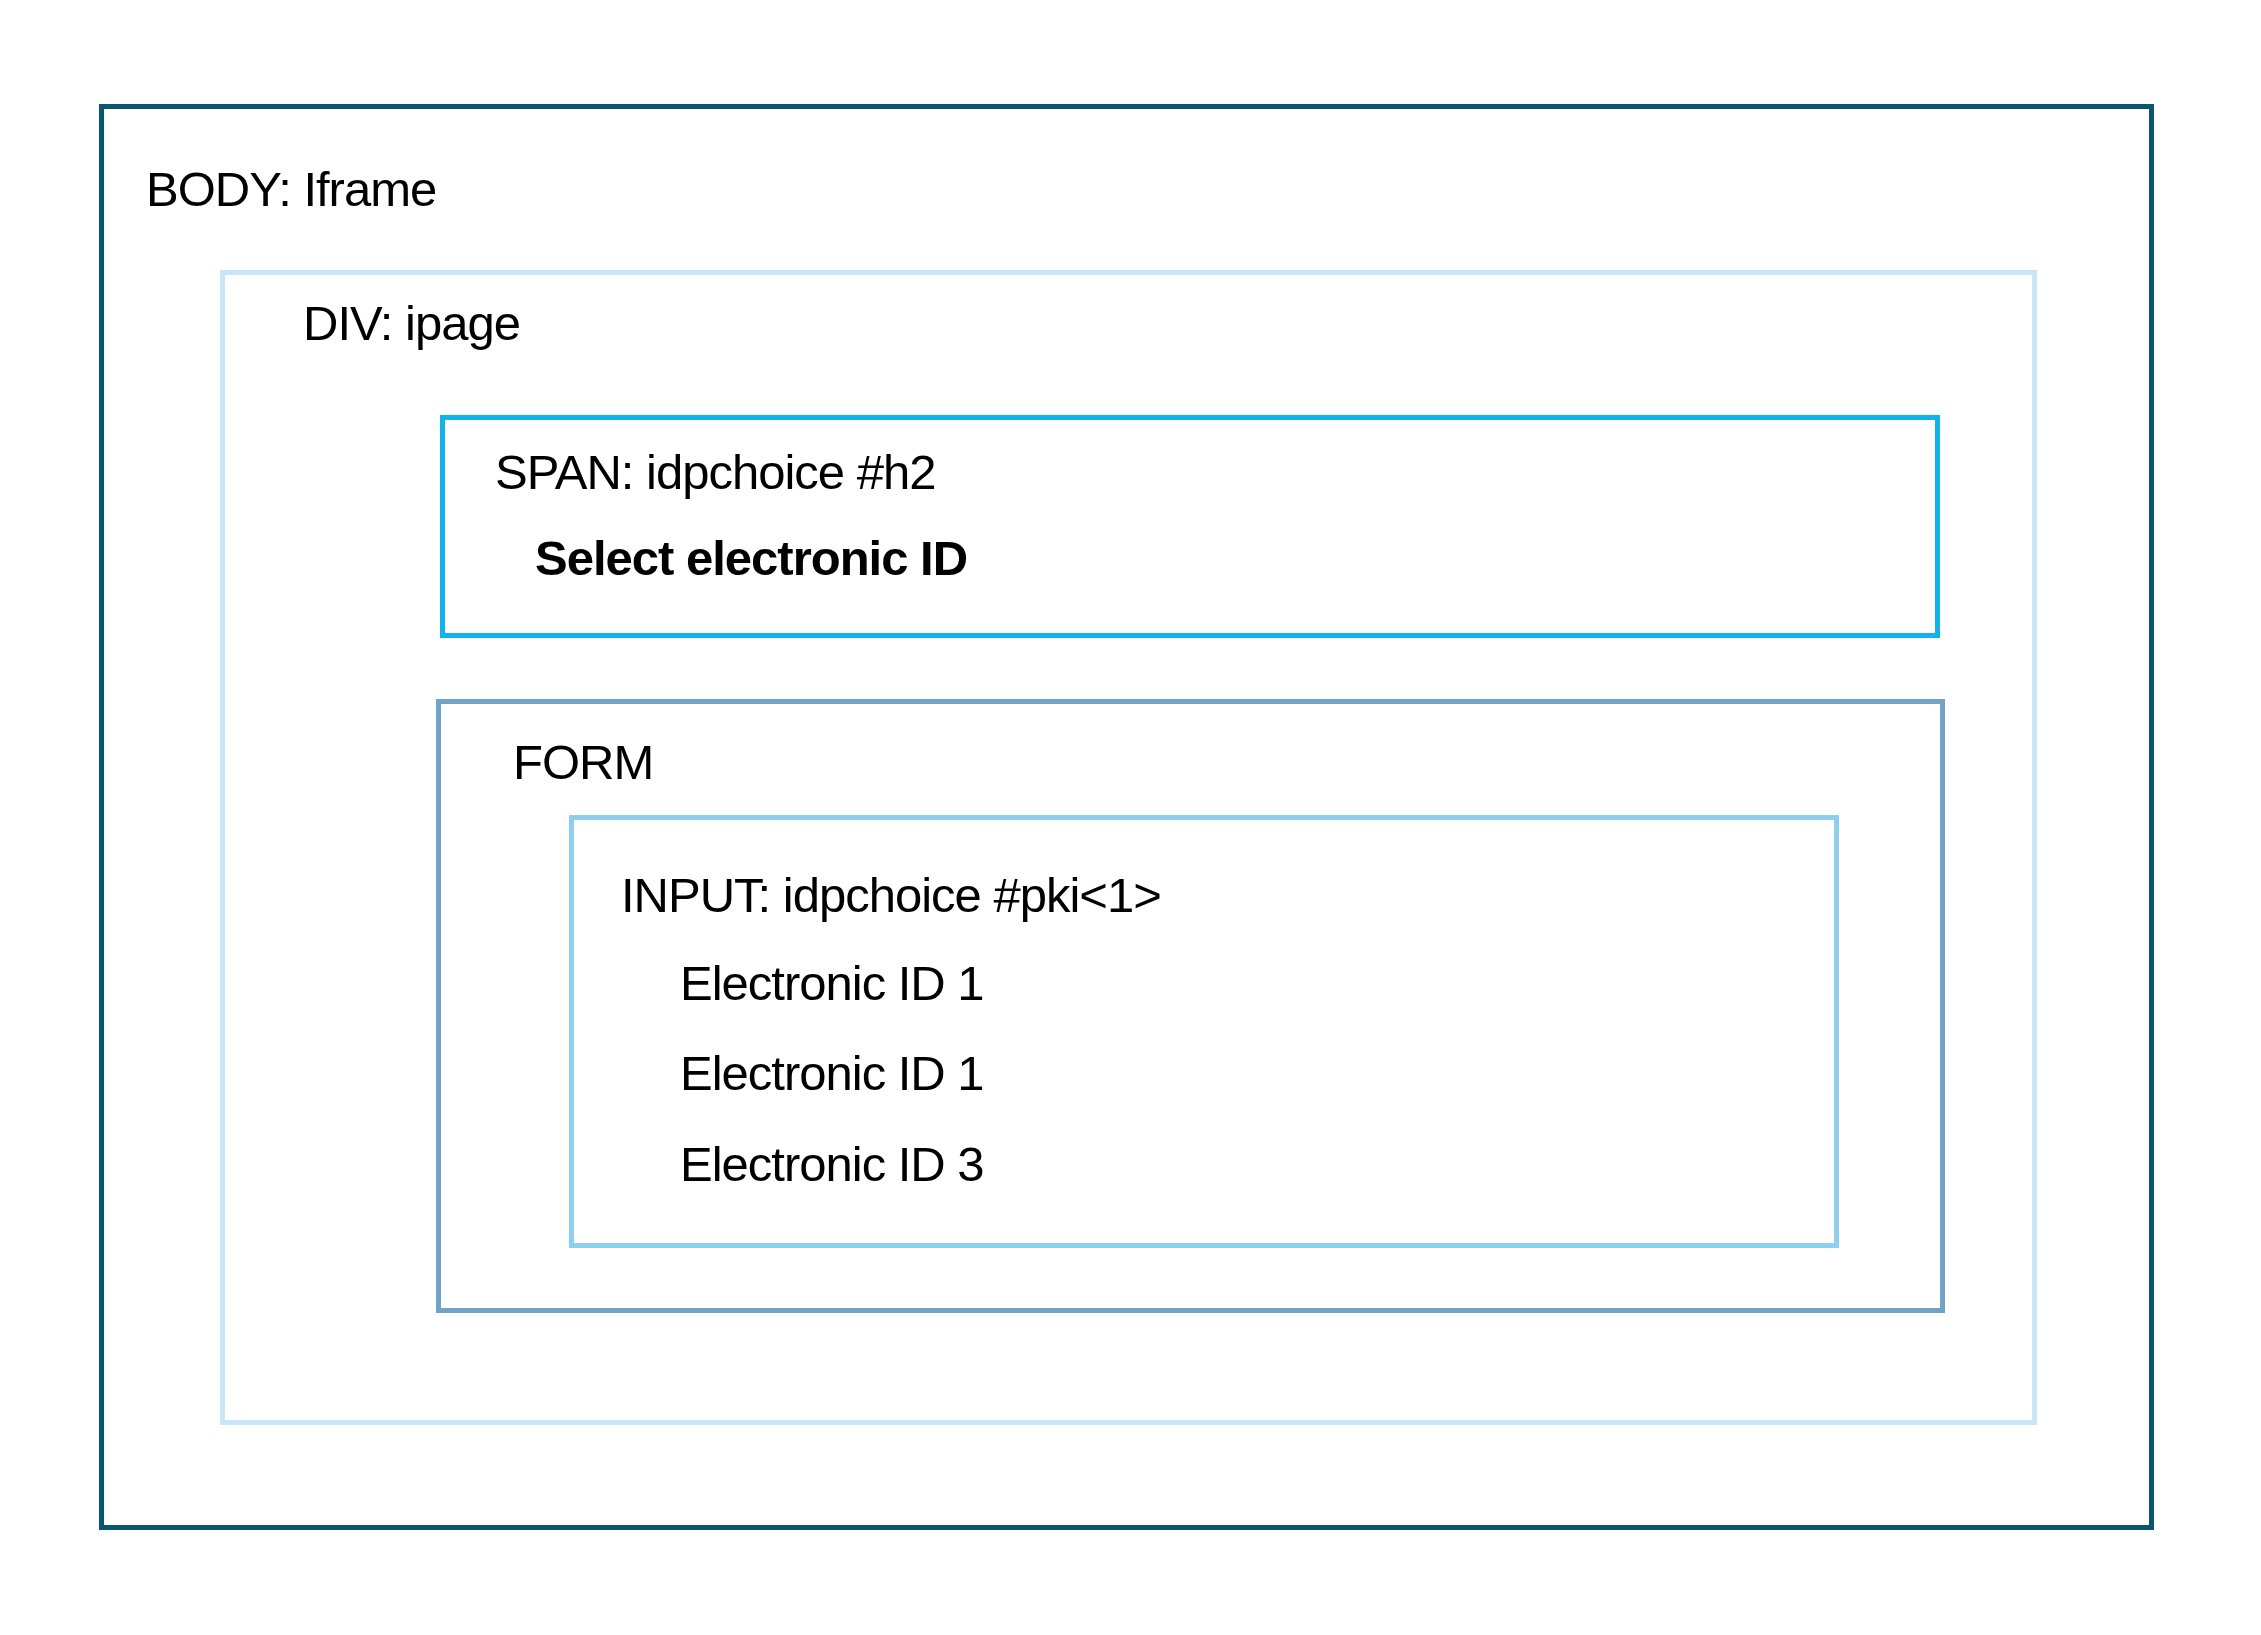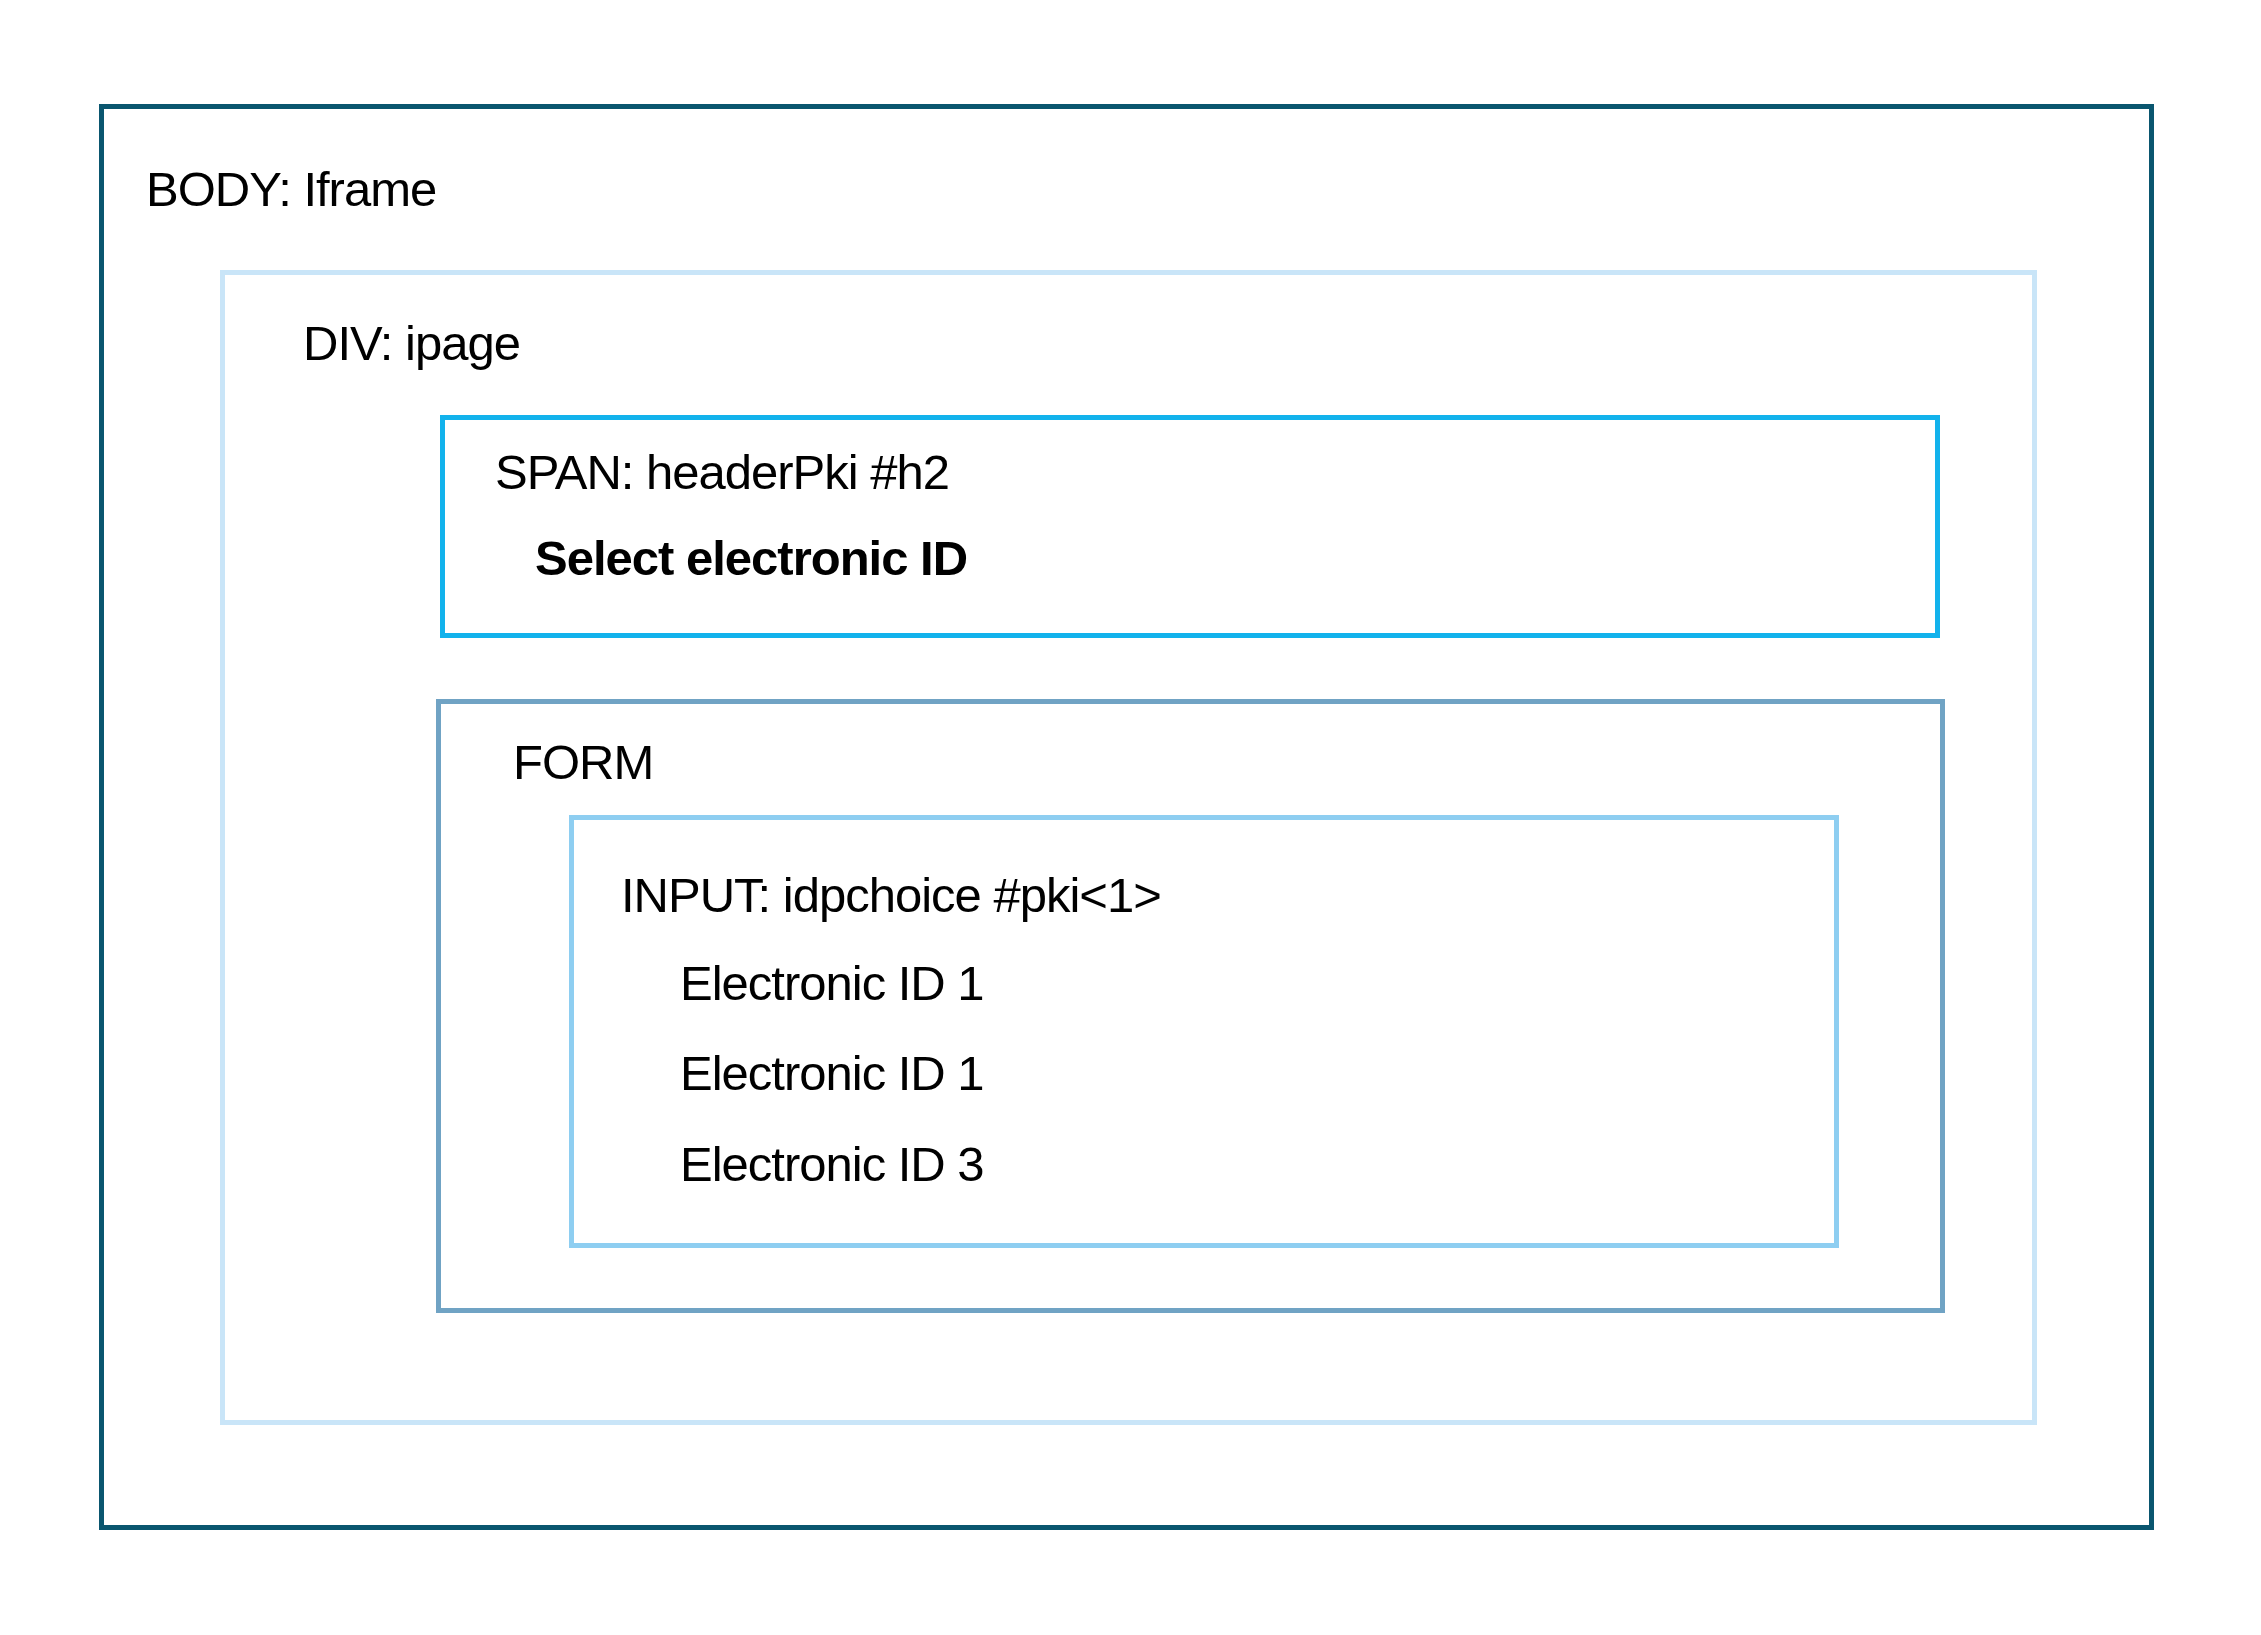--- a/index.html
+++ b/index.html
@@ -29,42 +29,42 @@
 
   .lbl {
     position: absolute;
     font-size: 49px;
     line-height: 1;
     letter-spacing: -1px;
     white-space: nowrap;
     color: #000000;
   }
   .lbl-body   { left: 146px; top: 165px; }
-  .lbl-div    { left: 303px; top: 299px; margin-top: 20px; }
+  .lbl-div    { left: 303px; top: 299px; }
   .lbl-span   { left: 495px; top: 448px; }
   .lbl-select { left: 535px; top: 534px; font-weight: bold; text-align: right; }
   .lbl-form   { left: 513px; top: 738px; }
   .lbl-input  { left: 621px; top: 871px; }
   .lbl-opt1   { left: 680px; top: 959px; }
   .lbl-opt2   { left: 680px; top: 1049px; }
   .lbl-opt3   { left: 680px; top: 1140px; }
 </style>
 </head>
 <body>
 
 <div class="canvas">
 
   <div class="box box-body"></div>
   <div class="lbl lbl-body">BODY: Iframe</div>
 
   <div class="box box-div"></div>
   <div class="lbl lbl-div">DIV: ipage</div>
 
   <div class="box box-span"></div>
-  <div class="lbl lbl-span">SPAN: headerPki #h2</div>
+  <div class="lbl lbl-span">SPAN: idpchoice #h2</div>
   <div class="lbl lbl-select">Select electronic ID</div>
 
   <div class="box box-form"></div>
   <div class="lbl lbl-form">FORM</div>
 
   <div class="box box-input"></div>
   <div class="lbl lbl-input">INPUT: idpchoice #pki&lt;1&gt;</div>
   <div class="lbl lbl-opt1">Electronic ID 1</div>
   <div class="lbl lbl-opt2">Electronic ID 1</div>
   <div class="lbl lbl-opt3">Electronic ID 3</div>

